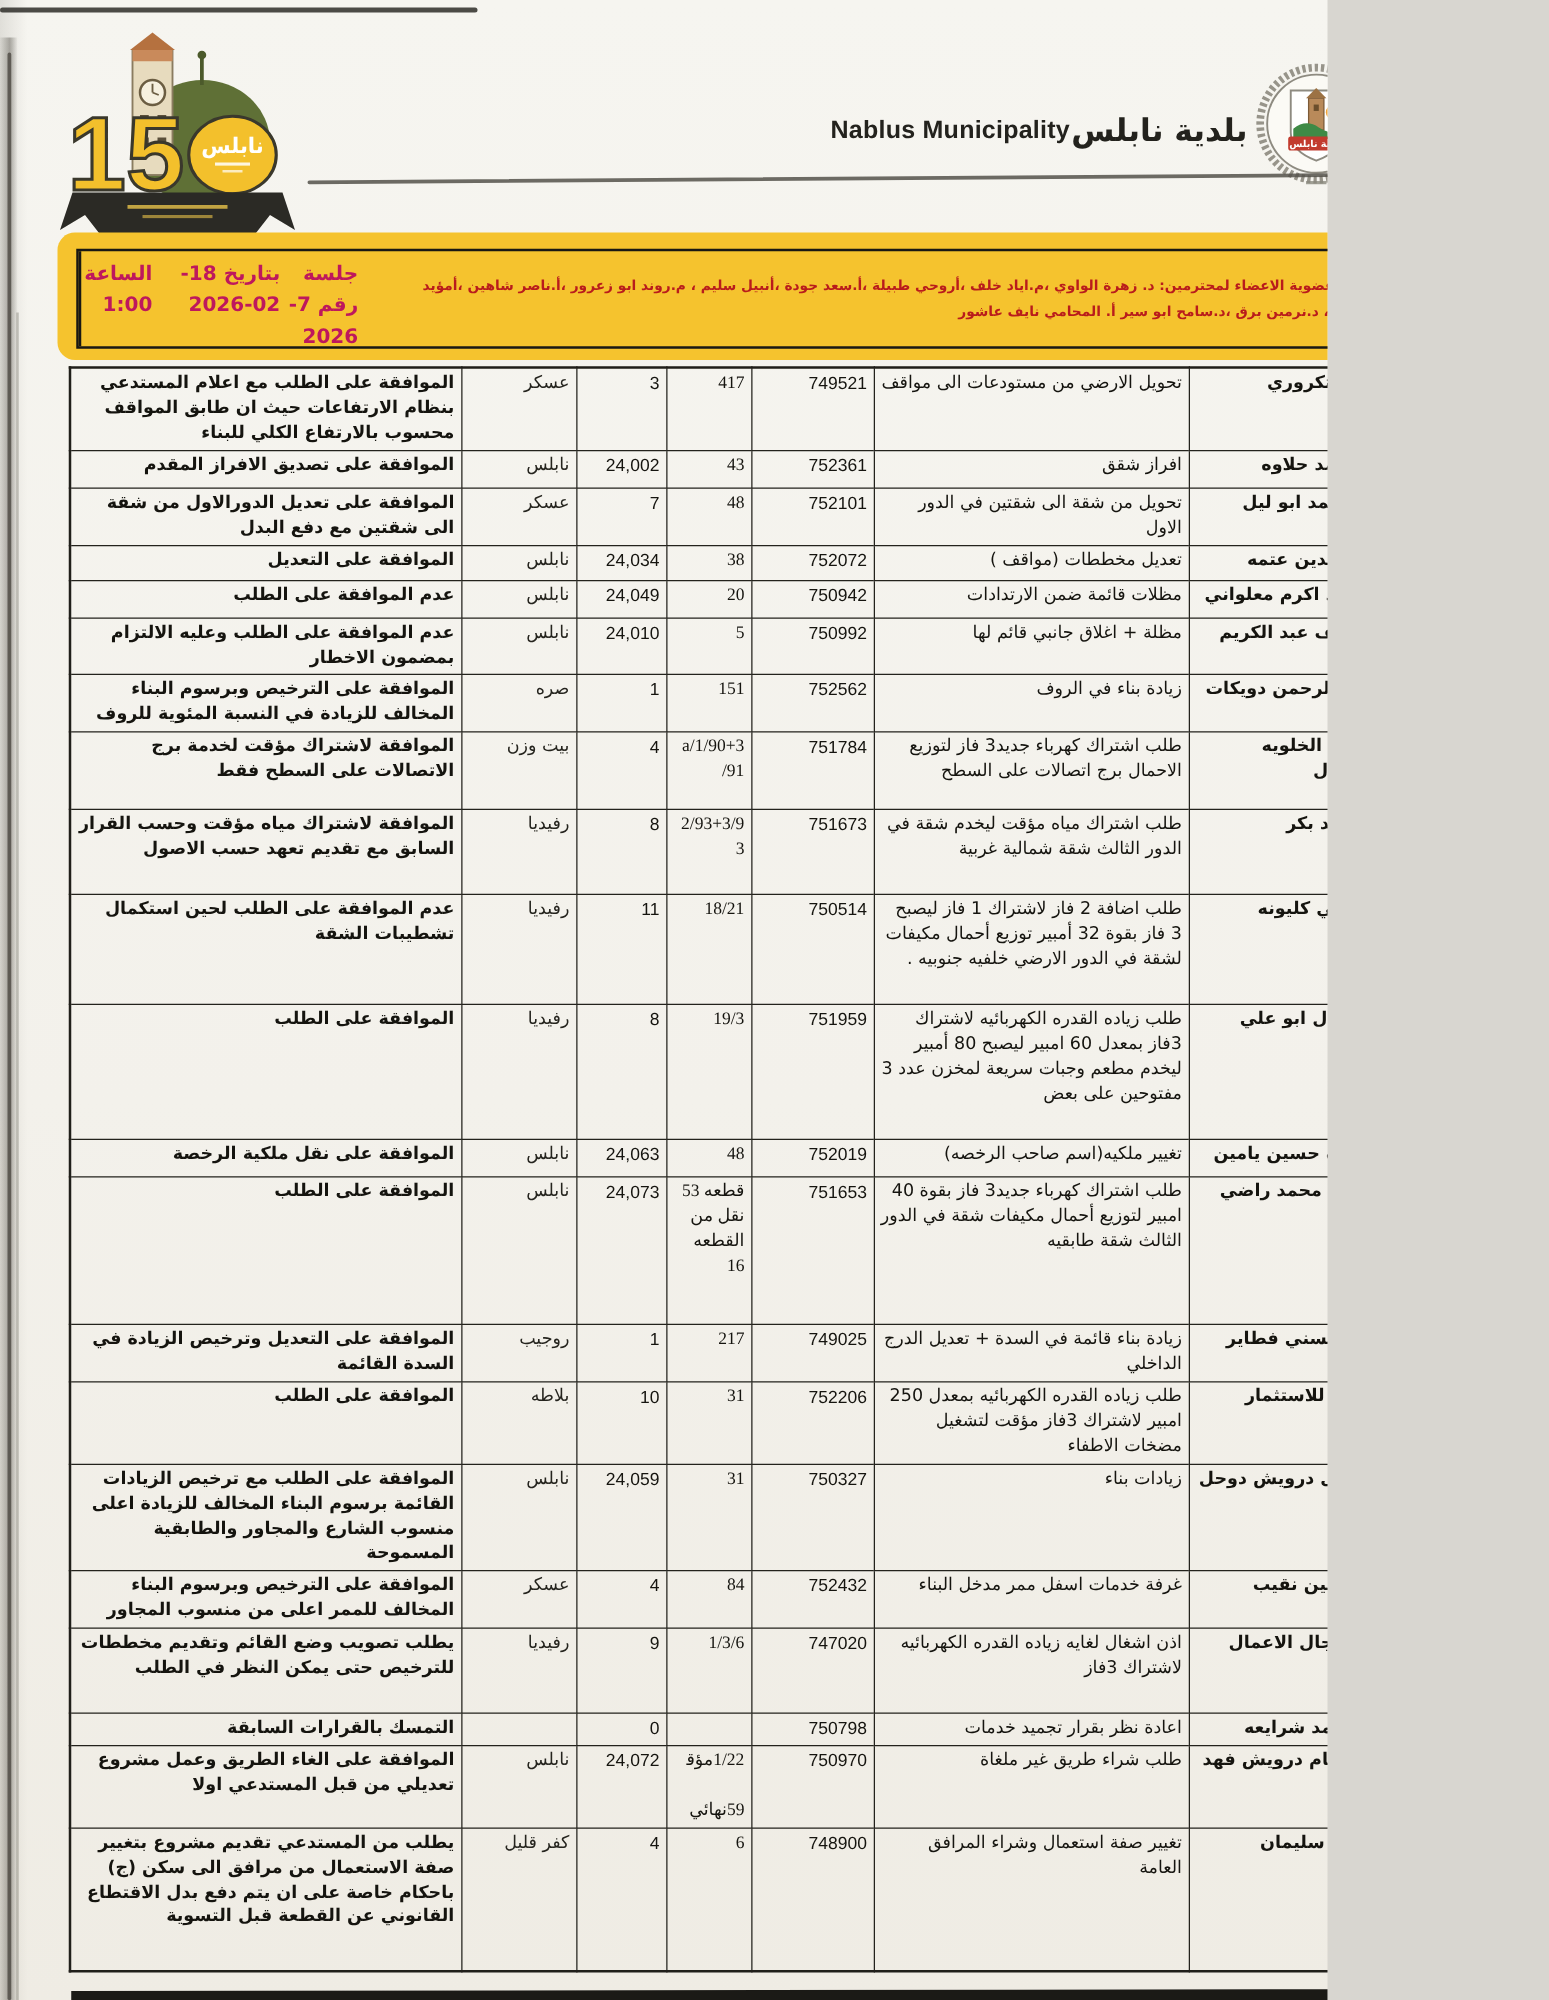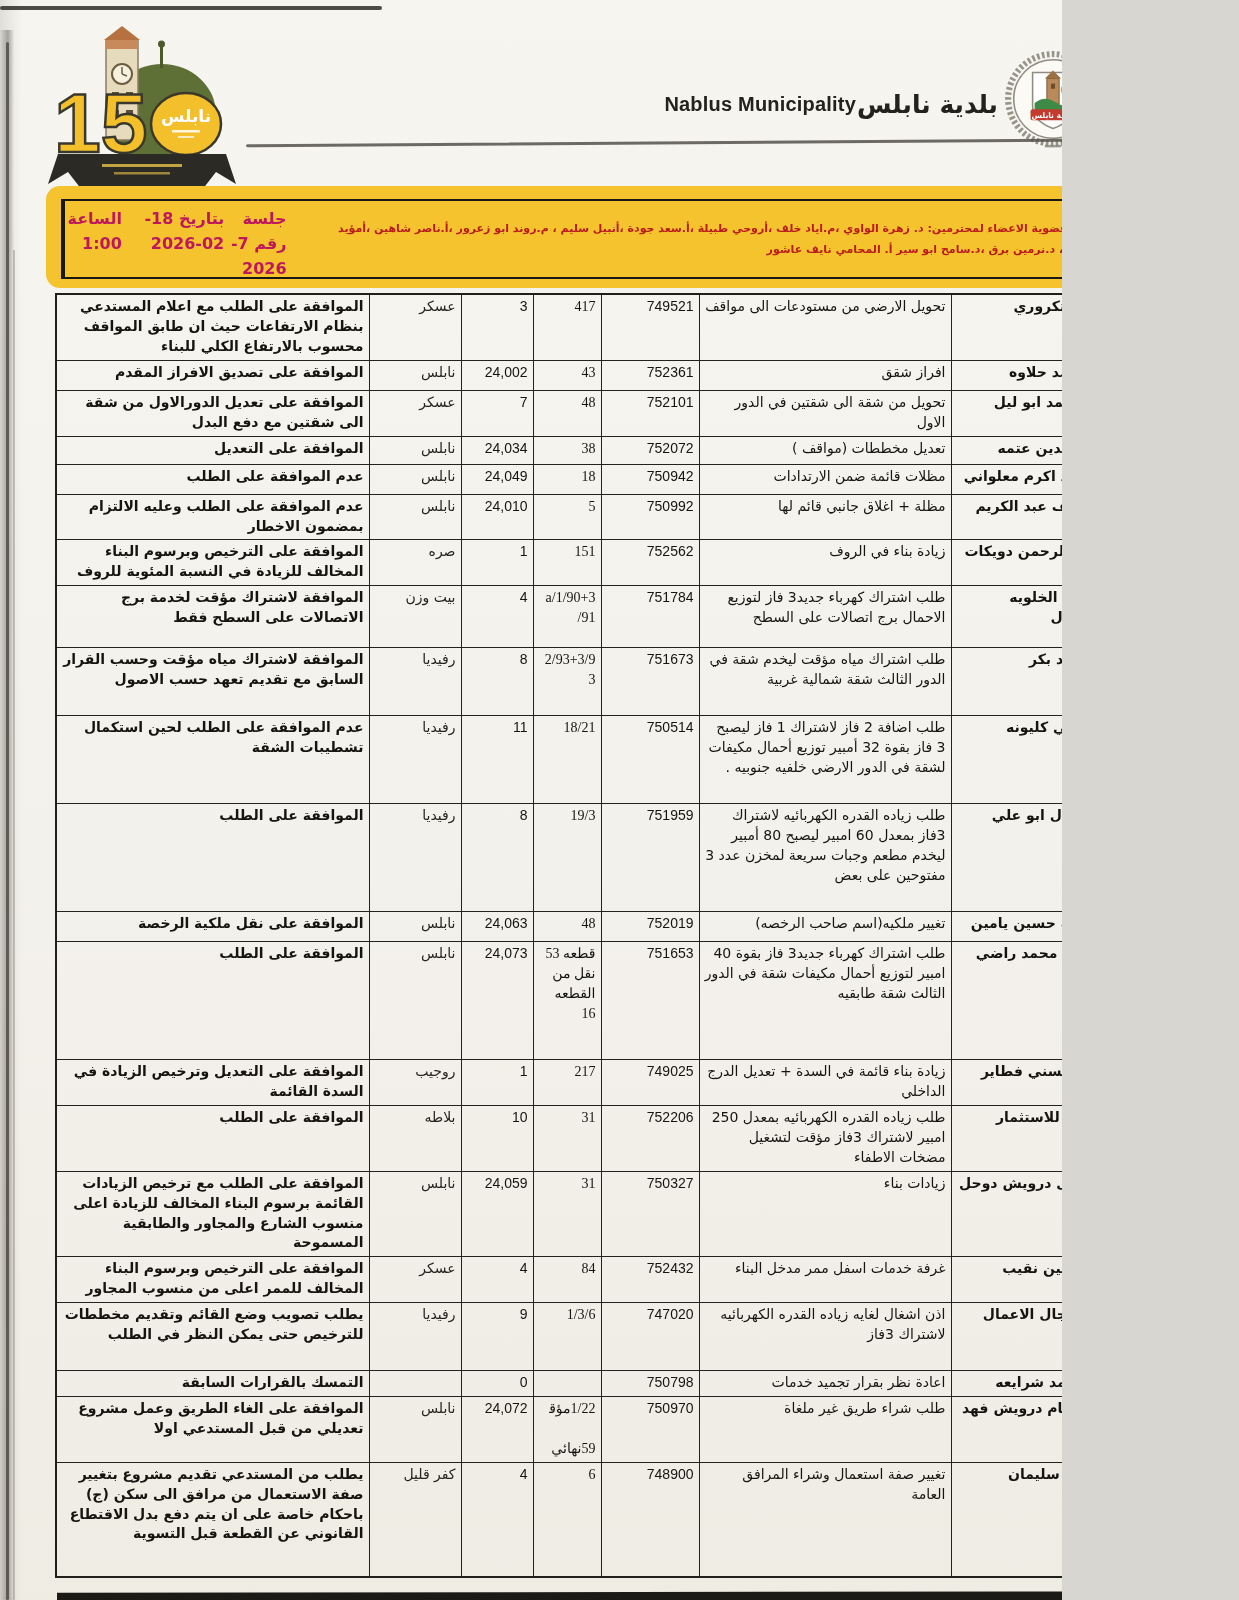--- a/index.html
+++ b/index.html
@@ -197,21 +197,21 @@
           <td class="c-block">38</td>
           <td class="c-parcel">24,034</td>
           <td class="c-region">نابلس</td>
           <td class="c-decision">الموافقة على التعديل</td>
         </tr>
         <tr style="height: 30px;">
           <td class="c-no">26</td>
           <td class="c-name">محمد سالم خالد اكرم معلواني</td>
           <td class="c-subject">مظلات قائمة ضمن الارتدادات</td>
           <td class="c-file_no">750942</td>
-          <td class="c-block">18</td>
+          <td class="c-block">20</td>
           <td class="c-parcel">24,049</td>
           <td class="c-region">نابلس</td>
           <td class="c-decision">عدم الموافقة على الطلب</td>
         </tr>
         <tr style="height: 44px;">
           <td class="c-no">27</td>
           <td class="c-name">اسلام نبيه يوسف عبد الكريم</td>
           <td class="c-subject">مظلة + اغلاق جانبي قائم لها</td>
           <td class="c-file_no">750992</td>
           <td class="c-block">5</td>

